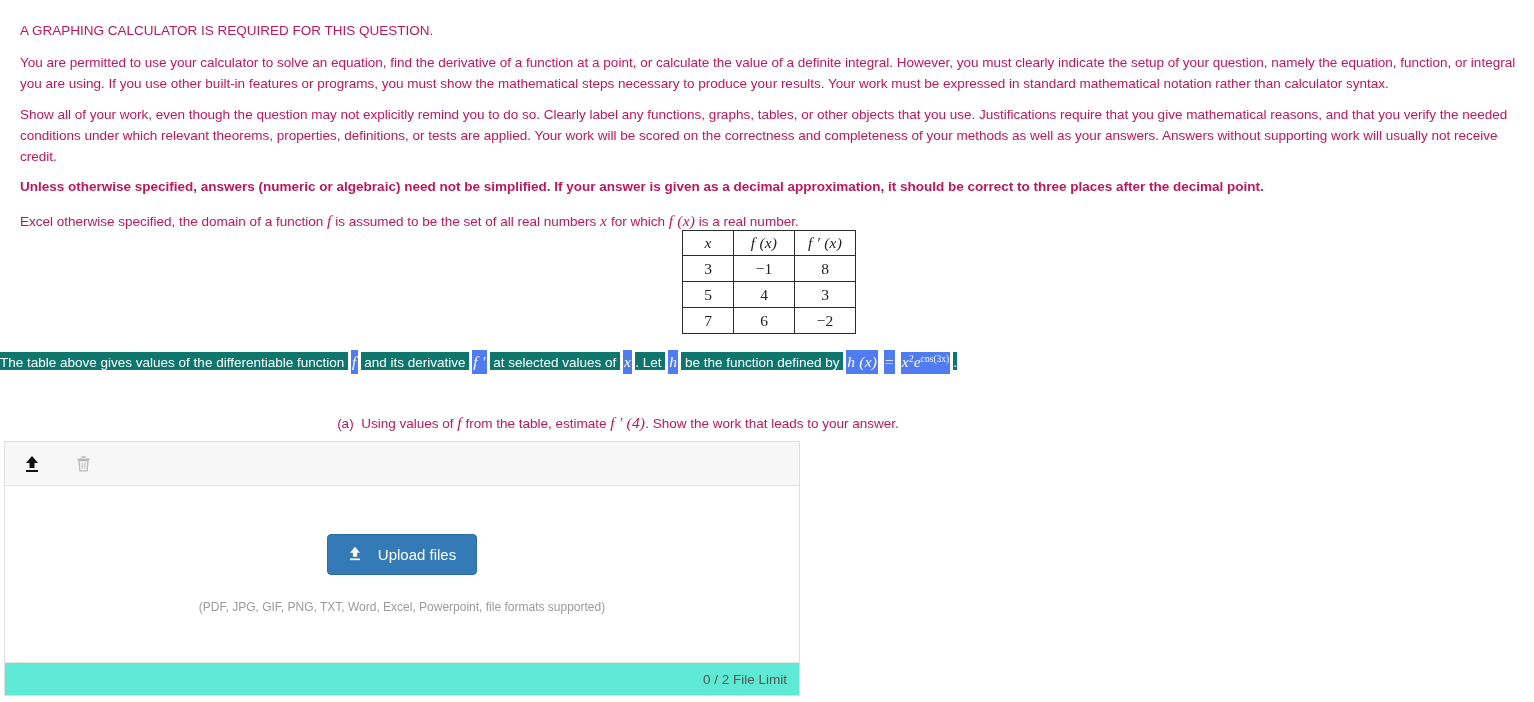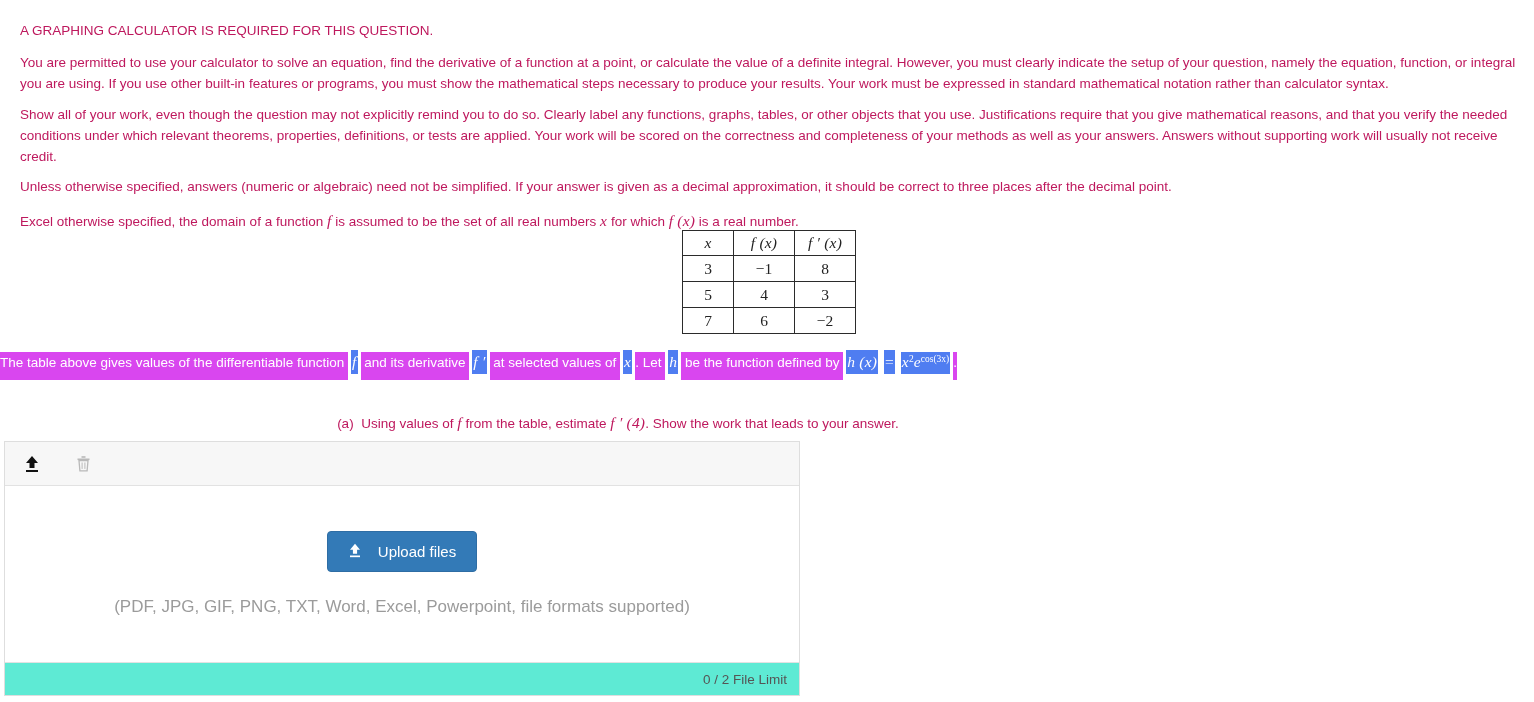--- a/index.html
+++ b/index.html
@@ -74,23 +74,23 @@
   .selected-line {
     position: absolute;
     left: 0px;
     top: 346px;
     height: 24px;
     white-space: nowrap;
     font-size: 13.5px;
     line-height: 24px;
   }
   .hl {
-    background: #d946ef;
+    background: #0f766e;
     color: #ffffff;
-    padding: 3px 0 10px 0;
+    padding: 3px 0 0 0;
     box-decoration-break: clone;
     -webkit-box-decoration-break: clone;
   }
   .hl-math {
     background: #4f7df1;
     color: #ffffff;
     border-left: 2px solid #ffffff;
     border-right: 2px solid #ffffff;
     padding: 3px 1px 4px 1px;
     margin: 0 1px;
@@ -149,21 +149,21 @@
     padding: 11px 20px;
     display: inline-flex;
     align-items: center;
     gap: 16px;
     cursor: pointer;
     line-height: 1;
   }
   .formats-note {
     margin-top: 25px;
     color: #9b9b9b;
-    font-size: 17px;
+    font-size: 12px;
   }
   .upload-footer {
     height: 32px;
     border-top: 1px solid #e2e2e2;
     background: #5eead4;
     display: flex;
     align-items: center;
     justify-content: flex-end;
     padding-right: 12px;
     color: #555;
@@ -174,21 +174,21 @@
 <body>
 
 <div class="page">
 
   <p class="block pos" style="left:4px; top:4px; width:1520px;">A GRAPHING CALCULATOR IS REQUIRED FOR THIS QUESTION.</p>
 
   <p class="block pos" style="left:4px; top:36px; width:1510px;">You are permitted to use your calculator to solve an equation, find the derivative of a function at a point, or calculate the value of a definite integral. However, you must clearly indicate the setup of your question, namely the equation, function, or integral you are using. If you use other built-in features or programs, you must show the mathematical steps necessary to produce your results. Your work must be expressed in standard mathematical notation rather than calculator syntax.</p>
 
   <p class="block pos" style="left:4px; top:88px; width:1500px;">Show all of your work, even though the question may not explicitly remind you to do so. Clearly label any functions, graphs, tables, or other objects that you use. Justifications require that you give mathematical reasons, and that you verify the needed conditions under which relevant theorems, properties, definitions, or tests are applied. Your work will be scored on the correctness and completeness of your methods as well as your answers. Answers without supporting work will usually not receive credit.</p>
 
-  <p class="block pos" style="left:4px; top:160px; width:1510px;">Unless otherwise specified, answers (numeric or algebraic) need not be simplified. If your answer is given as a decimal approximation, it should be correct to three places after the decimal point.</p>
+  <p class="block pos" style="left:4px; top:160px; width:1510px;font-weight:bold;">Unless otherwise specified, answers (numeric or algebraic) need not be simplified. If your answer is given as a decimal approximation, it should be correct to three places after the decimal point.</p>
 
   <p class="block pos" style="left:4px; top:194px; width:1510px;">
     <span>Excel otherwise specified, the domain of a function </span><span class="mi">f</span><span> is assumed to be the set of all real numbers </span><span class="mi">x</span><span> for which </span><span class="mi">f (x)</span><span> is a real number.</span>
   </p>
 
   <table class="mathtable">
     <tbody>
       <tr class="hdr">
         <td class="c0 mi">x</td>
         <td class="c1 mi">f (x)</td>

